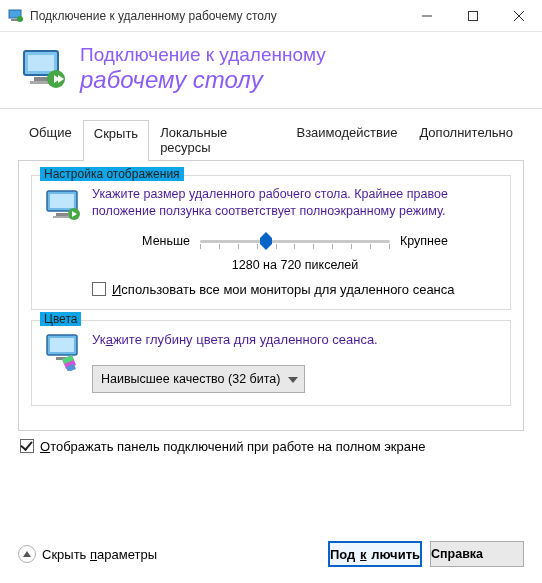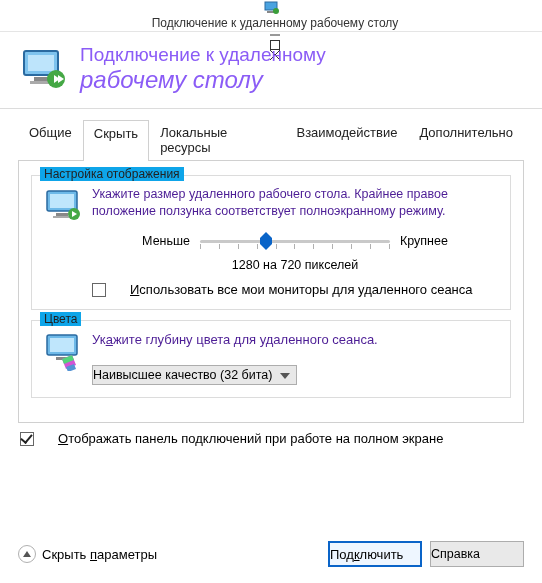--- a/index.html
+++ b/index.html
@@ -1,18 +1,18 @@
 <!DOCTYPE html>
 <html><head>
 <meta charset="utf-8">
 <style>
 * { box-sizing: border-box; margin: 0; padding: 0; font-family: "Segoe UI", Tahoma, sans-serif; font-size: 13px; }
 body { background: #fff; width: 542px; height: 583px; overflow: hidden; }
 
-.titlebar { height: 32px; display: flex; align-items: center; padding-left: 8px; border-bottom: 1px solid #e5e5e5; flex-direction: column; }
+.titlebar { height: 32px; display: flex; align-items: center; padding-left: 8px; border-bottom: 1px solid #e5e5e5; }
 .titlebar-icon { width: 16px; height: 16px; margin-right: 6px; }
 .titlebar-text { flex: 1; font-size: 12px; color: #333; }
 .winbtn { width: 46px; height: 32px; display: flex; align-items: center; justify-content: center; }
 .winbtn svg { stroke: #333; stroke-width: 1; fill: none; }
 
 .banner { display: flex; align-items: center; padding: 12px 20px 14px 20px; border-bottom: 1px solid #dcdcdc; }
 .banner-icon { width: 48px; height: 48px; margin-right: 12px; }
 .banner-text { color: #8b5cf6; }
 .banner-line1 { font-size: 19px; }
 .banner-line2 { font-size: 24px; font-weight: normal; font-style: italic; }
@@ -34,35 +34,35 @@
 .slider-row { display: flex; align-items: center; gap: 10px; justify-content: center; margin-bottom: 6px; }
 .slider-label { font-size: 12.5px; }
 .slider-track { width: 190px; height: 22px; position: relative; }
 .slider-rail { position: absolute; top: 10px; left: 0; right: 0; height: 3px; background: #c9c9c9; border-radius: 2px; }
 .ticks { position: absolute; top: 14px; left: 0; right: 0; display: flex; justify-content: space-between; }
 .ticks span { width: 1px; height: 5px; background: #b0b0b0; }
 .thumb { position: absolute; top: 0; left: 35%; transform: translateX(-50%); }
 .thumb svg polygon { fill: #0a64c8; }
 .res-label { text-align: center; font-size: 12.5px; margin-bottom: 10px; }
 
-.checkbox-row { display: flex; align-items: flex-end; gap: 24px; font-size: 12.5px; }
+.checkbox-row { display: flex; align-items: center; gap: 6px; font-size: 12.5px; }
 .cb { width: 14px; height: 14px; border: 1px solid #666; position: relative; flex-shrink: 0; }
 .cb.checked::after { content: ""; position: absolute; left: 2px; top: -1px; width: 5px; height: 9px; border: solid #222; border-width: 0 2px 2px 0; transform: rotate(40deg); }
 
-.select { display: inline-flex; align-items: center; border: 1px solid #adadad; background: #e8e8e8; height: 20px; padding: 0 6px 0 0; gap: 8px; margin-top: 6px; }
+.select { display: inline-flex; align-items: center; border: 1px solid #adadad; background: #e8e8e8; height: 28px; padding: 0 6px 0 8px; gap: 8px; margin-top: 6px; }
 .select-text { font-size: 12.5px; }
 .select-arrow svg { fill: #555; }
 
 .outer-check { margin-top: 8px; padding-left: 2px; }
 
 .footer { position: absolute; left: 0; right: 0; bottom: 0; display: flex; align-items: center; padding: 12px 18px 16px 18px; gap: 8px; }
 .collapse { display: flex; align-items: center; gap: 6px; }
 .collapse-btn { width: 18px; height: 18px; border: 1px solid #b0b0b0; border-radius: 50%; display: flex; align-items: center; justify-content: center; }
 .spacer { flex: 1; }
-.btn { min-width: 94px; height: 26px; border: 1px solid #adadad; background: #e9e9e9; display: flex; align-items: center; justify-content: flex-start; font-size: 12.5px; }
+.btn { min-width: 94px; height: 26px; border: 1px solid #adadad; background: #e9e9e9; display: flex; align-items: center; justify-content: space-between; font-size: 12.5px; font-weight: bold; }
 .btn.primary { border: 2px solid #0a64c8; background: #eef6ff; }
 .u { text-decoration: underline; }
 </style>
 </head>
 <body>
 
 <div class="titlebar">
   <span class="titlebar-icon">
     <svg viewBox="0 0 16 16">
         <rect x="1" y="2" width="12" height="8" fill="#4aa3e0" stroke="#2a6aa0"></rect>

